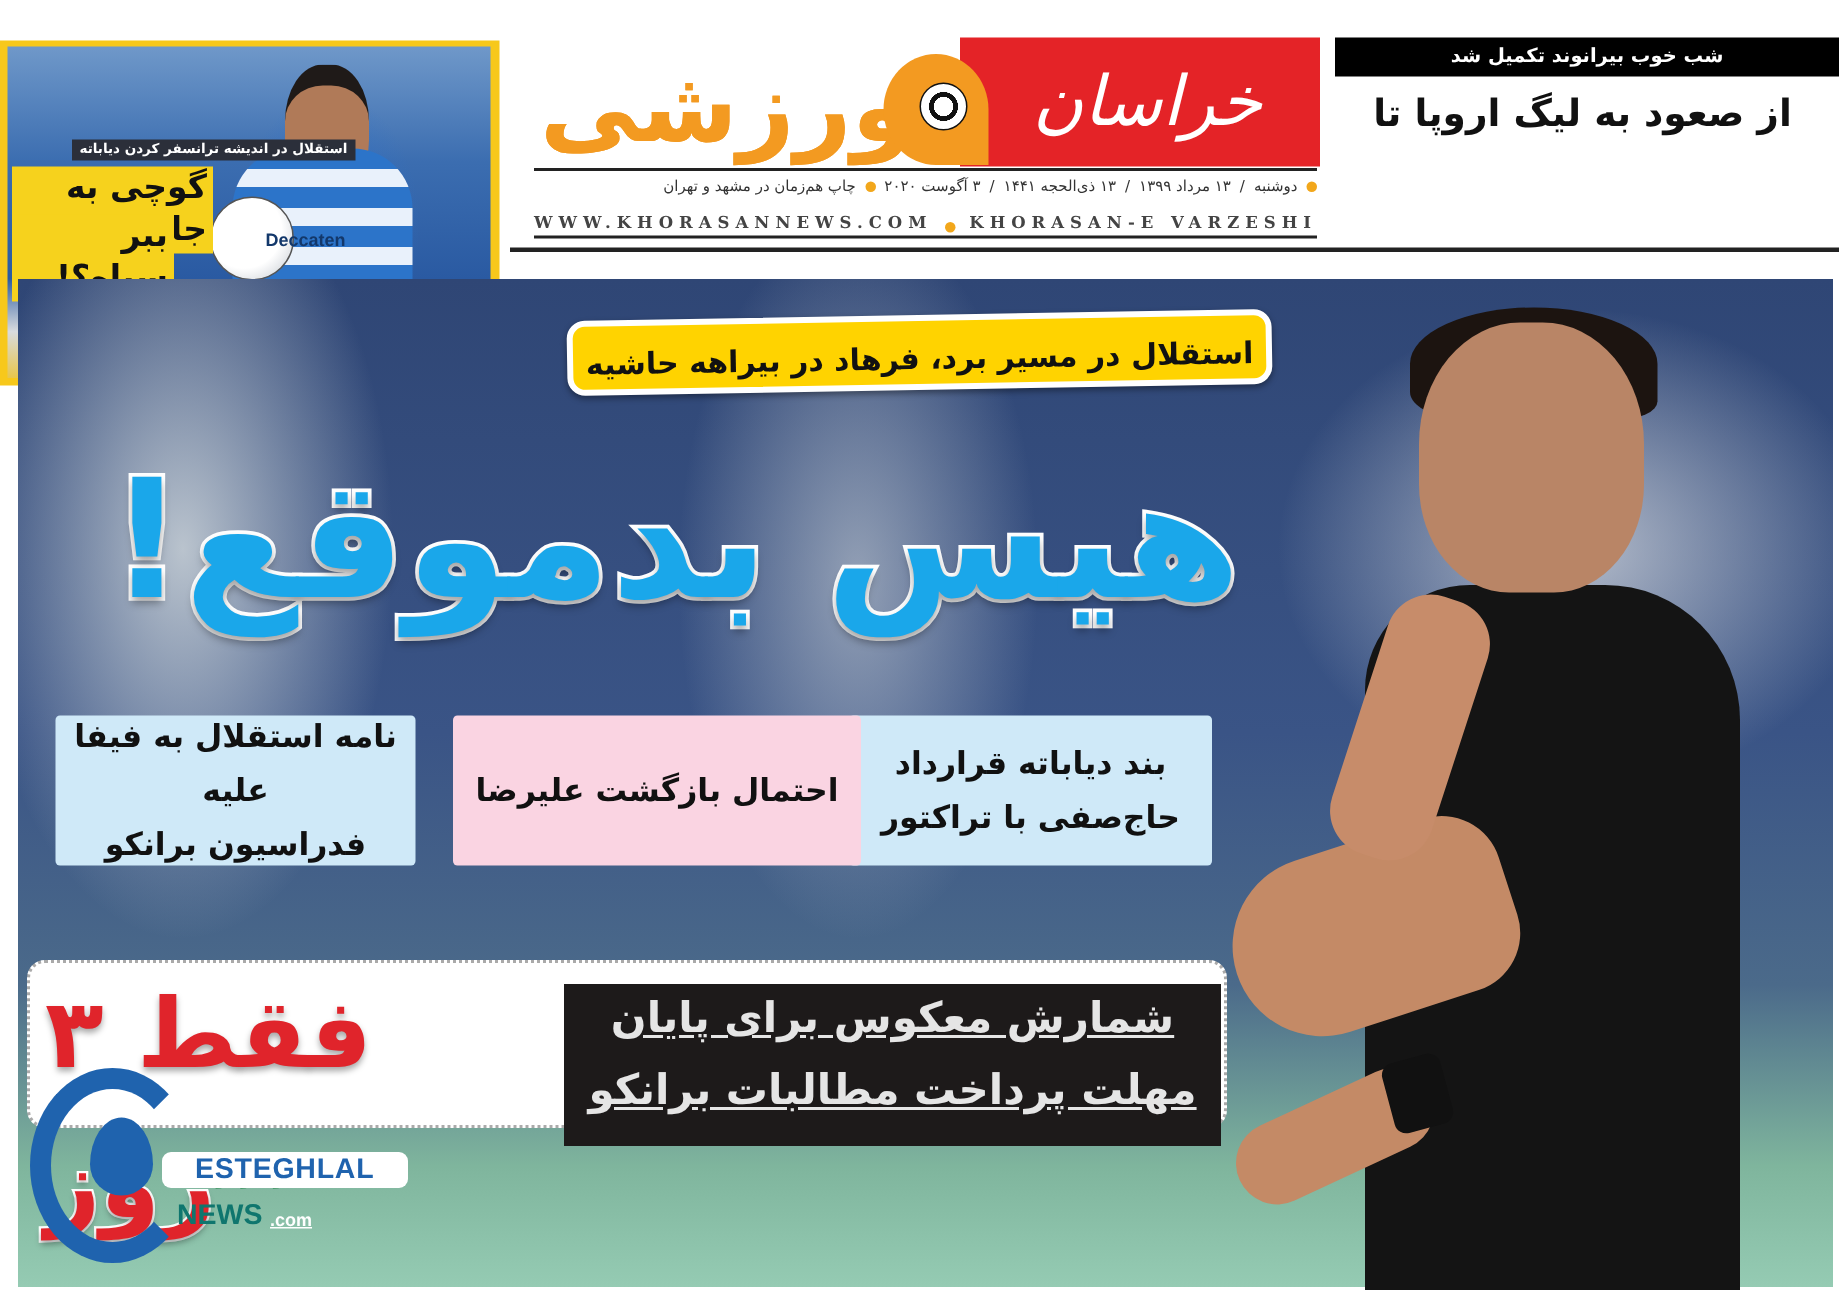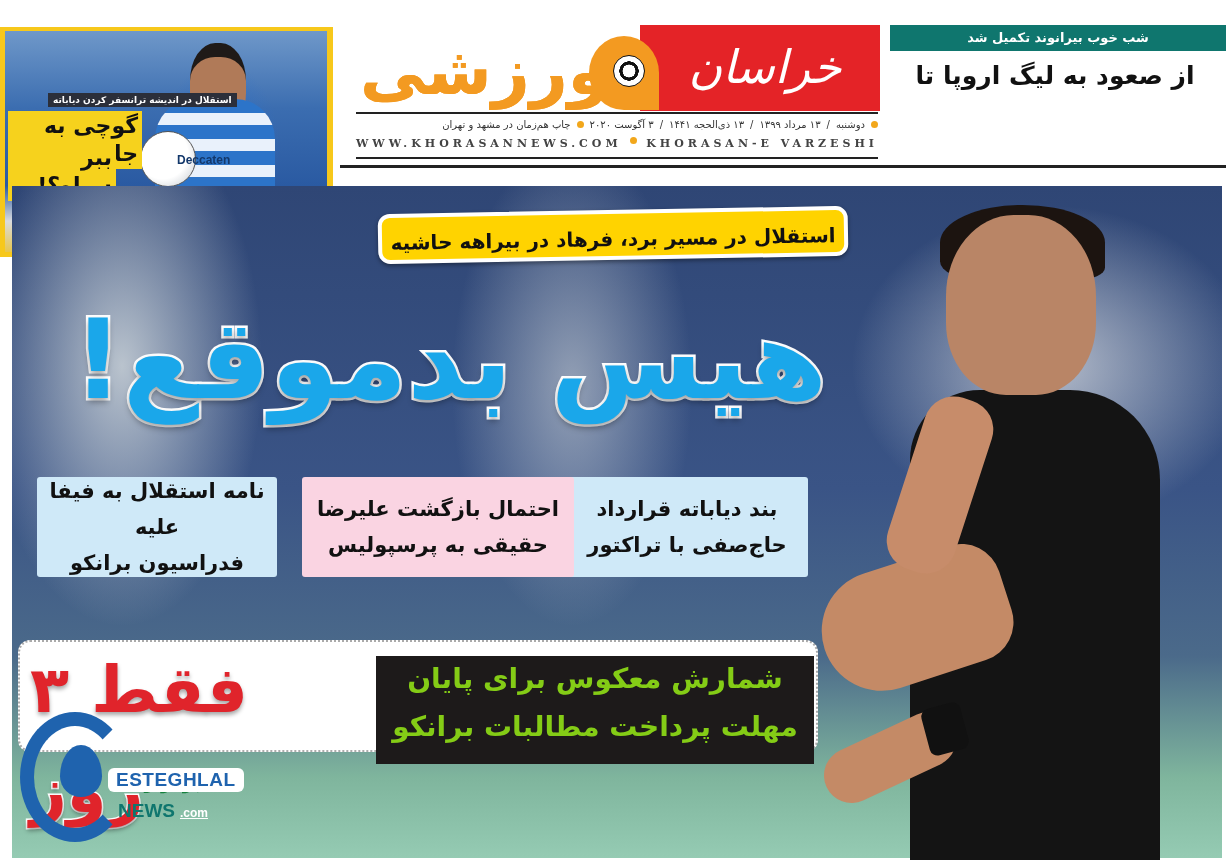--- a/index.html
+++ b/index.html
@@ -33,27 +33,27 @@
   .logo-khorasan { left:660px; top:24px; width:210px; text-align:center; color:#fff;
     font:italic 46px "DejaVu Serif", serif; line-height:86px; direction:rtl; }
   .logo-ring { left:589px; top:36px; width:70px; height:74px; border-radius:50% 50% 0 50%;
     background:#f39a21; }
   .logo-ball { left:613px; top:55px; width:30px; height:30px; border-radius:50%;
     background:radial-gradient(circle,#fff 0 30%,#111 31% 45%,#fff 46%); border:1px solid #111; }
   .mast-rule1 { left:356px; top:112px; width:522px; height:2px; background:#222; }
   .dateline { left:356px; top:115px; width:522px; height:18px; direction:rtl;
     font:10px "DejaVu Sans", sans-serif; color:#333; display:flex; align-items:center; gap:6px; white-space:nowrap; }
   .dot { display:inline-block; width:7px; height:7px; border-radius:50%; background:#f2a71b; }
-  .urlline { left:356px; top:137px; width:522px; height:18px; display:flex; align-items:flex-start;
+  .urlline { left:356px; top:137px; width:522px; height:18px; display:flex; align-items:flex-end;
     justify-content:space-between; font:bold 11px "DejaVu Serif", serif; letter-spacing:4px; color:#444; }
   .mast-rule2 { left:356px; top:157px; width:522px; height:2px; background:#222; }
   .mast-rule3 { left:340px; top:165px; width:886px; height:3px; background:#222; }
 
   
-  .tr-bar { left:890px; top:25px; width:336px; height:26px; background:#0f766e; color:#fff;
+  .tr-bar { left:890px; top:25px; width:336px; height:26px; background:#000000; color:#fff;
     font:bold 13px "DejaVu Sans", sans-serif; direction:rtl; text-align:center; line-height:26px; }
   .tr-title { left:890px; top:56px; width:330px; direction:rtl; text-align:center; color:#111;
     font:bold 25px "DejaVu Sans", sans-serif; line-height:40px; }
 
   
   .main { left:12px; top:186px; width:1210px; height:672px; overflow:hidden;
     background:
       radial-gradient(ellipse 140px 260px at 110px 180px, rgba(200,208,214,0.9), rgba(200,208,214,0)),
       radial-gradient(ellipse 120px 240px at 560px 200px, rgba(186,194,204,0.7), rgba(186,194,204,0)),
       radial-gradient(ellipse 200px 160px at 1040px 180px, rgba(210,214,220,0.8), rgba(210,214,220,0)),
@@ -87,31 +87,31 @@
     display:flex; align-items:center; justify-content:center; text-align:center;
     font:bold 21px "DejaVu Sans", sans-serif; color:#111; direction:rtl; line-height:36px; padding:0 10px; }
   .box.blue { background:#cfe9f8; }
   .box.pink { background:#fad4e2; }
 
   .deadline { left:18px; top:640px; width:800px; height:112px; background:#ffffff;
     border:2px dotted #aaa; border-radius:12px; box-sizing:border-box; }
   .deadline-big { left:30px; top:640px; width:330px; text-align:left; direction:rtl;
     font:bold 64px "DejaVu Sans", sans-serif; color:#e0242b; line-height:100px;
     -webkit-text-stroke:3px #fff; paint-order:stroke fill; text-shadow:0 3px 4px rgba(0,0,0,.35); }
-  .black-line { left:376px; height:60px; width:438px; background:#1d1a1a; color:#84cc16;
-    font:bold 28px "DejaVu Sans", sans-serif; direction:rtl; text-align:center; line-height:46px; white-space:nowrap; }
+  .black-line { left:376px; height:60px; width:438px; background:#1d1a1a; color:#e5e5e5;
+    font:bold 28px "DejaVu Sans", sans-serif; direction:rtl; text-align:center; line-height:46px; white-space:nowrap;text-decoration:underline; }
 
   
   .wm-ring { left:20px; top:712px; width:110px; height:130px; border:14px solid #1f63ae;
     border-radius:50%; border-right-color:transparent; box-sizing:border-box; }
   .wm-pin { left:60px; top:745px; width:42px; height:52px; background:#1f63ae;
     border-radius:50% 50% 50% 50% / 60% 60% 40% 40%; }
   .wm-fa { left:128px; top:772px; font:bold 18px "DejaVu Sans", sans-serif; color:#15803d; direction:rtl; }
   .wm-name { left:108px; top:768px; background:#fff; color:#1f63ae; border-radius:6px;
-    font:bold 19px "Liberation Sans", sans-serif; padding:1px 8px; letter-spacing:0.5px; }
+    font:bold 19px "Liberation Sans", sans-serif; padding:1px 22px; letter-spacing:0.5px; }
   .wm-news { left:118px; top:800px; font:bold 19px "Liberation Sans", sans-serif; color:#0f766e; }
   .wm-com { left:180px; top:806px; font:bold 12px "Liberation Sans", sans-serif; color:#fff;text-decoration:underline; }
 </style>
 </head>
 <body>
 
 <div class="abs teaser">
   <div class="abs teaser-photo">
     <div class="abs teaser-player-head"></div>
     <div class="abs teaser-player-body"></div>
@@ -176,21 +176,20 @@
 
 <div class="abs box blue" style="left:566px; width:242px;">
   <div>
     <div>بند دیاباته قرارداد</div>
     <div>حاج‌صفی با تراکتور</div>
   </div>
 </div>
 <div class="abs box pink" style="left:302px; width:272px;">
   <div>
     <div>احتمال بازگشت علیرضا</div>
-    <div>حقیقی به پرسپولیس</div>
   </div>
 </div>
 <div class="abs box blue" style="left:37px; width:240px;">
   <div>
     <div>نامه استقلال به فیفا علیه</div>
     <div>فدراسیون برانکو</div>
   </div>
 </div>
 
 <div class="abs deadline"></div>

